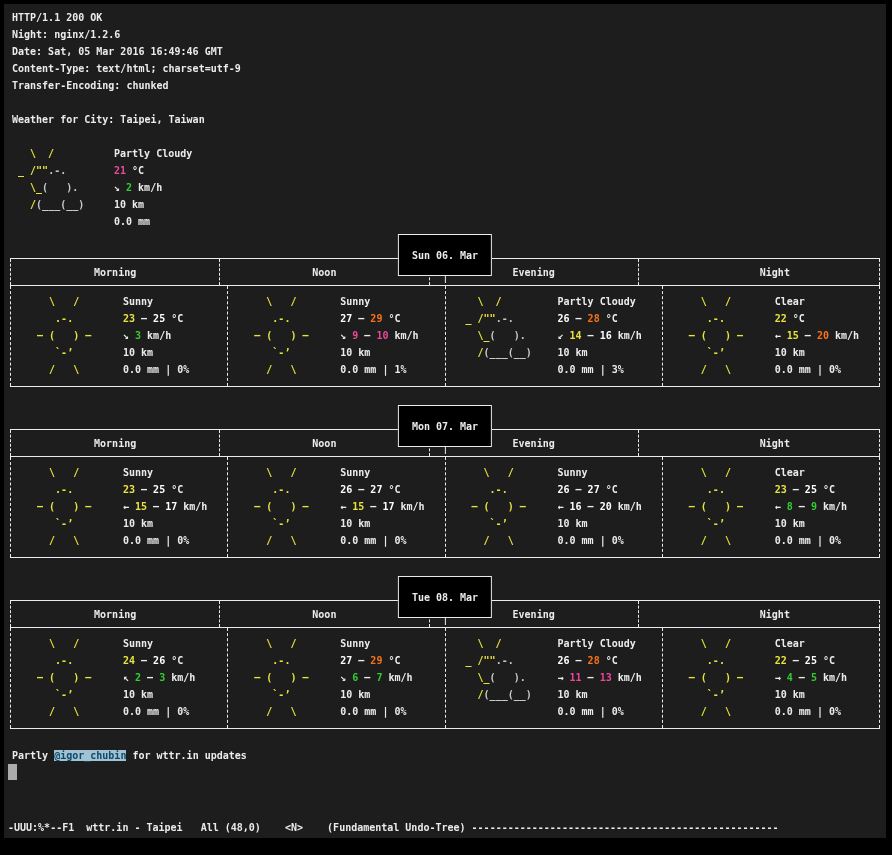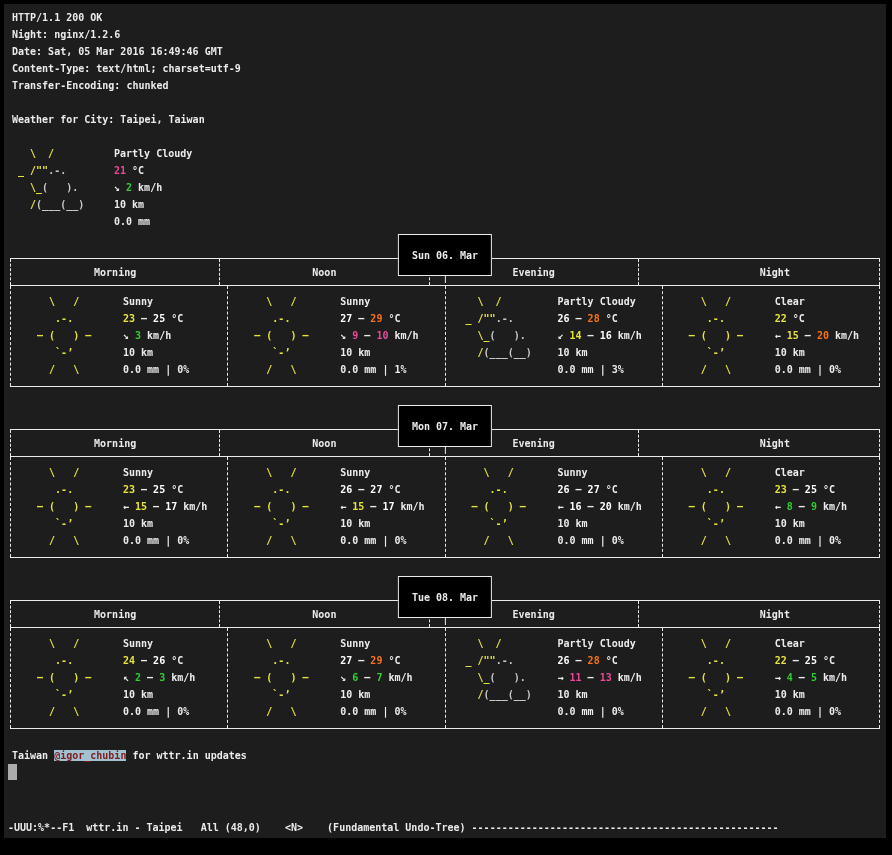--- a/index.html
+++ b/index.html
@@ -32,21 +32,21 @@
   .hdr:last-child{border-right:1px dashed #ebebeb;padding-left:32px;}
   .body-row{display:flex;height:100px;}
   .cell{flex:1;border-left:1px dashed #ebebeb;display:flex;padding-top:7px;box-sizing:border-box;overflow:hidden;}
   .cell:last-child{border-right:1px dashed #ebebeb;}
   .cell .icon{width:112px;padding-left:14px;box-sizing:border-box;flex:none;}
   .datebox{position:absolute;top:0;left:50%;transform:translateX(-50%);height:42px;
            background:#000000;border:1px solid #ebebeb;z-index:2;display:flex;align-items:center;
            padding:0 13px;box-sizing:border-box;white-space:pre;}
   .datebox::after{content:"";position:absolute;left:50%;top:100%;width:1px;height:8px;background:#ebebeb;}
   .follow{margin-top:8px;padding-left:8px;height:17px;white-space:pre;}
-  .handle{background:#a3c2d1;color:#7f1d1d;}
+  .handle{background:#a3c2d1;color:#0c4a6e;}
   .cursorline{height:17px;padding-left:4px;}
   .cursor{width:9px;height:16px;background:#ababab;}
   .modeline{position:absolute;left:0;bottom:0;width:100%;height:20px;line-height:20px;
             padding-left:4px;white-space:pre;overflow:hidden;box-sizing:border-box;}
 </style>
 </head>
 <body>
 
 <div class="frame">
   <div class="term">
@@ -229,21 +229,21 @@
             <div><span class="c-white">→ </span><span class="c-green">4</span><span class="c-white"> – </span><span class="c-green">5</span><span class="c-white"> km/h</span></div>
             <div>10 km</div>
             <div>0.0 mm | 0%</div>
           </div>
         </div>
       </div>
     </div>
   </section>
 </div>
 
-    <div class="follow"><span>Taiwan </span><span class="handle">@igor_chubin</span><span> for wttr.in updates</span></div>
+    <div class="follow"><span>Partly </span><span class="handle">@igor_chubin</span><span> for wttr.in updates</span></div>
 
     <div class="cursorline">
       <div class="cursor"></div>
     </div>
 
     <div class="modeline">-UUU:%*--F1  wttr.in - Taipei   All (48,0)    &lt;N&gt;    (Fundamental Undo-Tree) ---------------------------------------------------</div>
   </div>
 </div>
 
 </body></html>

